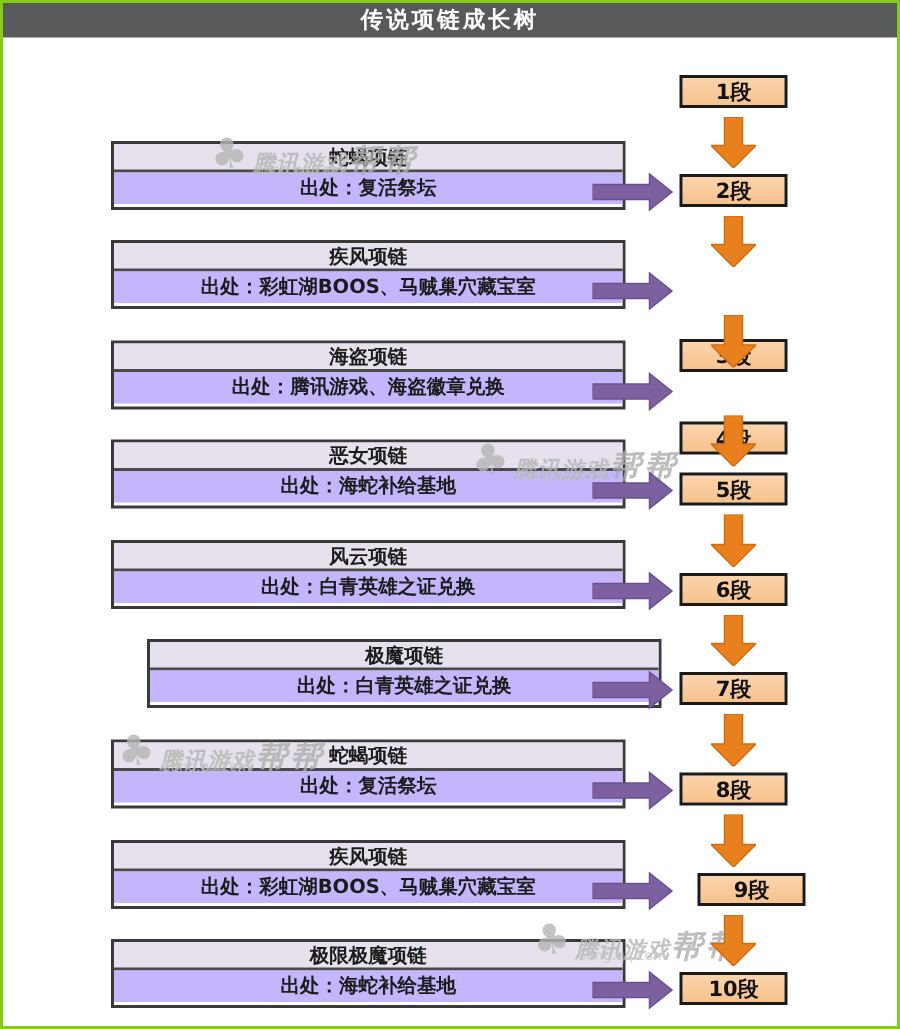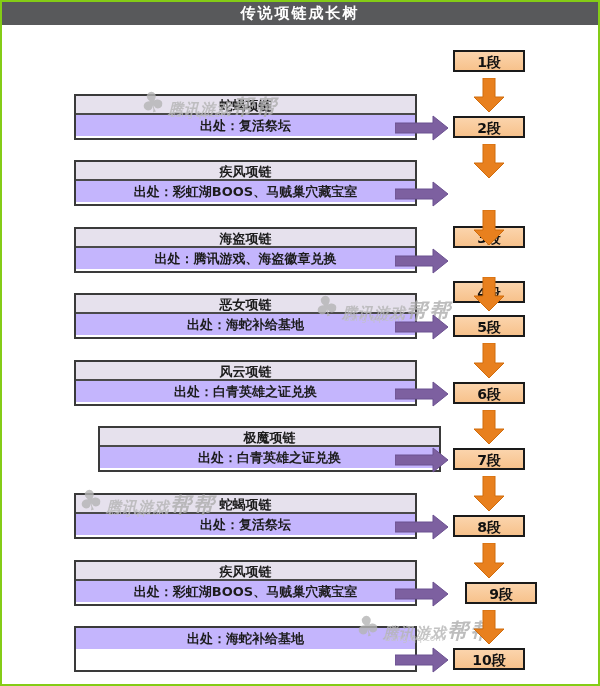--- a/index.html
+++ b/index.html
@@ -138,20 +138,21 @@
       <div class="nbox-src">出处：彩虹湖BOOS、马贼巢穴藏宝室</div>
     </div>
     <svg class="arrow-right" style="left:393px;top:579px;" width="54" height="26" viewBox="0 0 54 26">
       <polygon points="0,8 38,8 38,1 53,13 38,25 38,18 0,18" fill="#7D60A0" stroke="#6B5090" stroke-width="1"></polygon>
     </svg>
     <svg class="arrow-down" style="left:472px;top:541px;" width="30" height="35" viewBox="0 0 30 35">
       <polygon points="9,0 21,0 21,20 30,20 15,35 0,20 9,20" fill="#E8801E" stroke="#D06C0C" stroke-width="1"></polygon>
     </svg>
     <div class="stage-box" style="left:451px;top:580px;margin-left:12px;">9段</div>
     <div class="nbox" style="left:72px;top:624px;">
+      <div class="nbox-title">极限极魔项链</div>
       <div class="nbox-src">出处：海蛇补给基地</div>
     </div>
     <svg class="arrow-right" style="left:393px;top:645px;" width="54" height="26" viewBox="0 0 54 26">
       <polygon points="0,8 38,8 38,1 53,13 38,25 38,18 0,18" fill="#7D60A0" stroke="#6B5090" stroke-width="1"></polygon>
     </svg>
     <svg class="arrow-down" style="left:472px;top:608px;" width="30" height="34" viewBox="0 0 30 34">
       <polygon points="9,0 21,0 21,19 30,19 15,34 0,19 9,19" fill="#E8801E" stroke="#D06C0C" stroke-width="1"></polygon>
     </svg>
     <div class="stage-box" style="left:451px;top:646px;">10段</div>
     </div>

